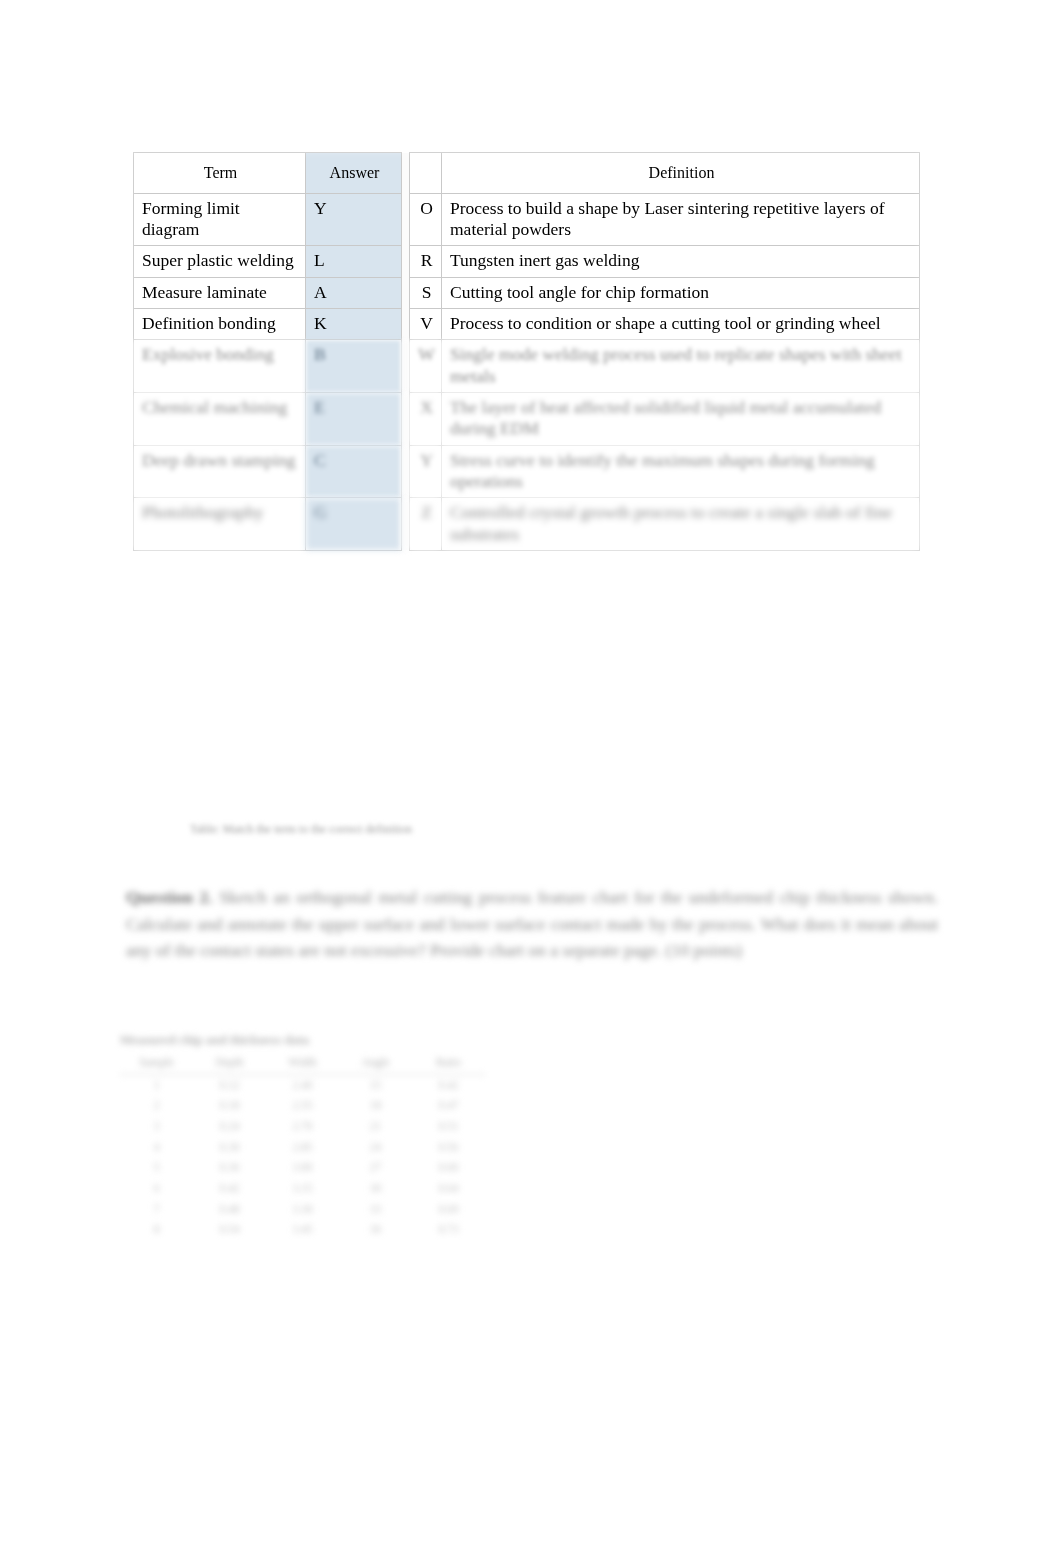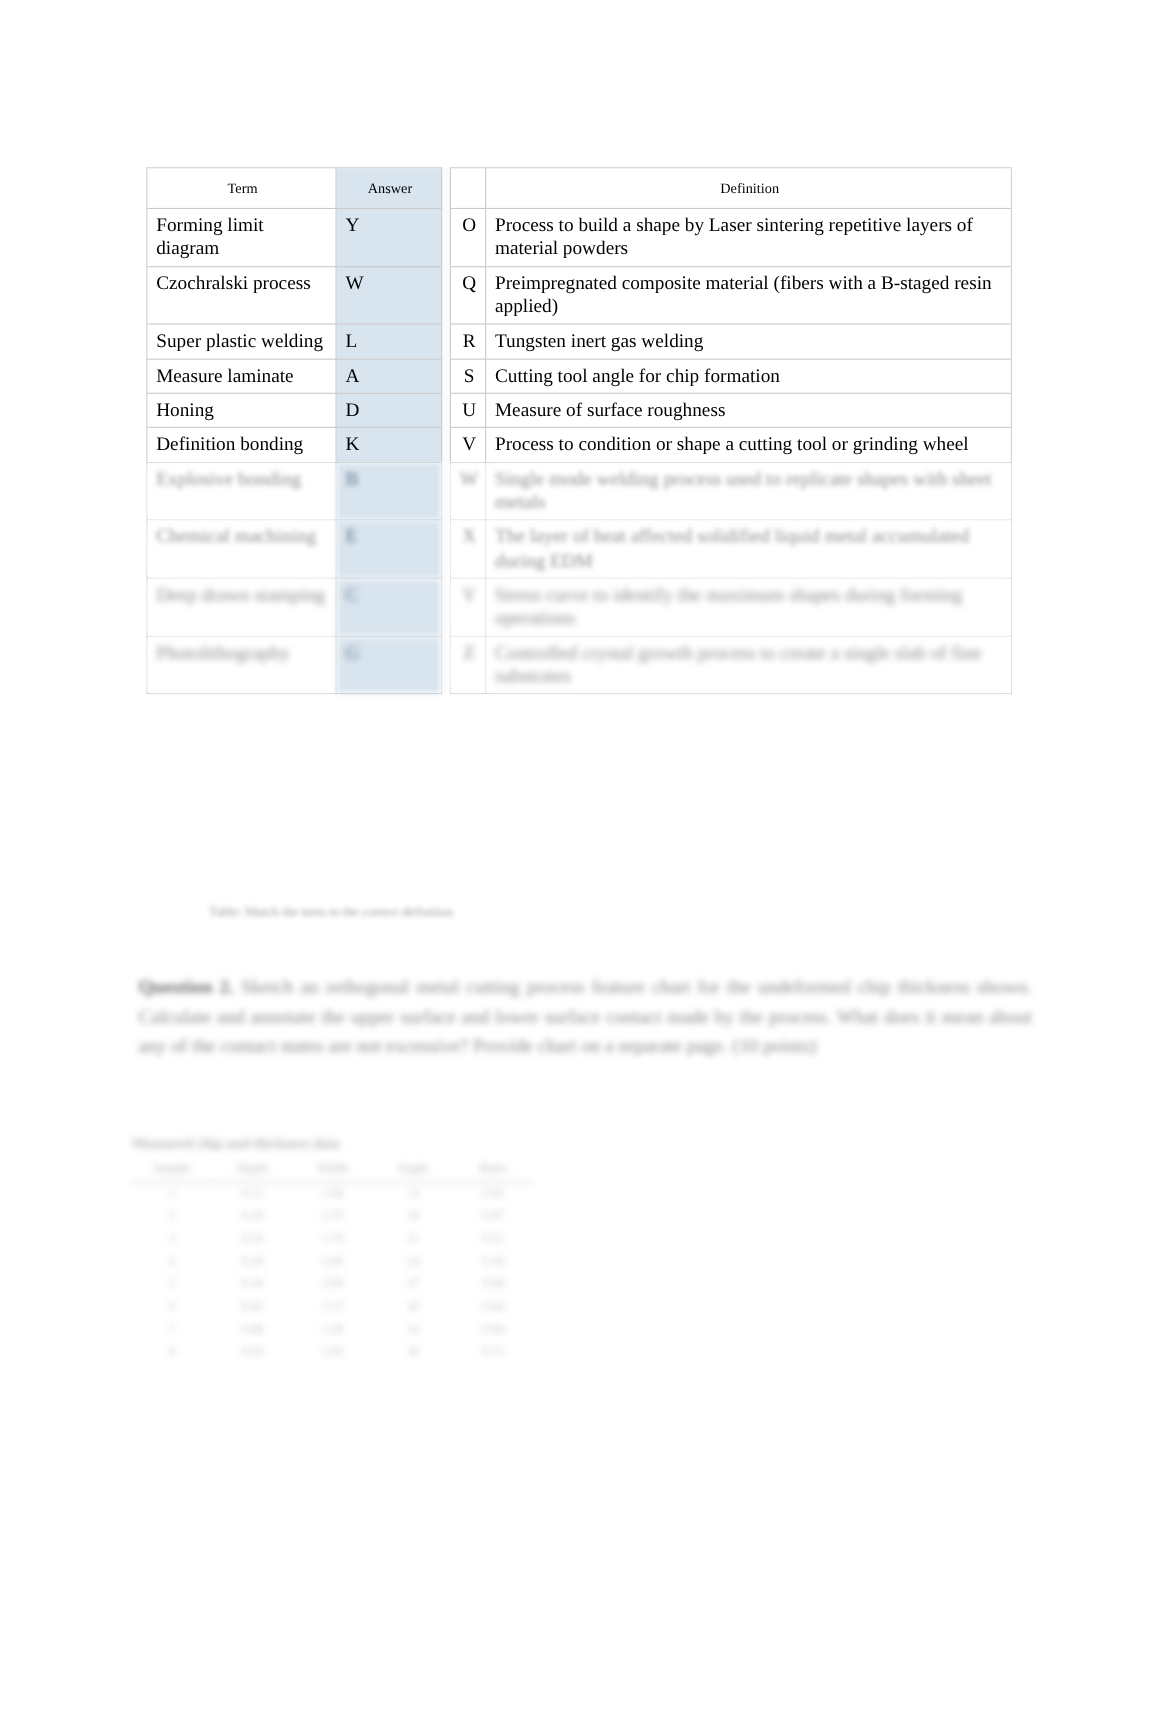--- a/index.html
+++ b/index.html
@@ -39,21 +39,21 @@
   }
   
   col.c-term   { width: 172px; }
   col.c-ans    { width: 96px;  }
   col.c-gap    { width: 8px;   }
   col.c-letter { width: 32px;  }
   col.c-def    { width: 478px; }
 
   table.match th.hdr {
     text-align: center;
-    font-size: 13px;
+    font-size: 16px;
     padding-top: 10px;
     padding-bottom: 10px;
     vertical-align: middle;
   }
   .cell-ans {
     background: #d8e4ee !important;
     font-size: 17px;
   }
   .cell-gap {
     border-top: none !important;
@@ -176,46 +176,32 @@
     </thead>
     <tbody id="match-body">
         <tr>
           <td class="cell-term">Forming limit diagram</td>
           <td class="cell-ans">Y</td>
           <td class="cell-gap"></td>
           <td class="cell-letter">O</td>
           <td class="cell-def">Process to build a shape by Laser sintering repetitive layers of material powders</td>
         </tr>
         <tr>
-          <td class="cell-term">Czochralski process</td>
-          <td class="cell-ans">W</td>
-          <td class="cell-gap"></td>
-          <td class="cell-letter">Q</td>
-          <td class="cell-def">Preimpregnated composite material (fibers with a B-staged resin applied)</td>
-        </tr>
-        <tr>
           <td class="cell-term">Super plastic welding</td>
           <td class="cell-ans">L</td>
           <td class="cell-gap"></td>
           <td class="cell-letter">R</td>
           <td class="cell-def">Tungsten inert gas welding</td>
         </tr>
         <tr>
           <td class="cell-term">Measure laminate</td>
           <td class="cell-ans">A</td>
           <td class="cell-gap"></td>
           <td class="cell-letter">S</td>
           <td class="cell-def">Cutting tool angle for chip formation</td>
-        </tr>
-        <tr>
-          <td class="cell-term">Honing</td>
-          <td class="cell-ans">D</td>
-          <td class="cell-gap"></td>
-          <td class="cell-letter">U</td>
-          <td class="cell-def">Measure of surface roughness</td>
         </tr>
         <tr>
           <td class="cell-term">Definition bonding</td>
           <td class="cell-ans">K</td>
           <td class="cell-gap"></td>
           <td class="cell-letter">V</td>
           <td class="cell-def">Process to condition or shape a cutting tool or grinding wheel</td>
         </tr>
         <tr class="blurred b1">
           <td class="cell-term">Explosive bonding</td>

